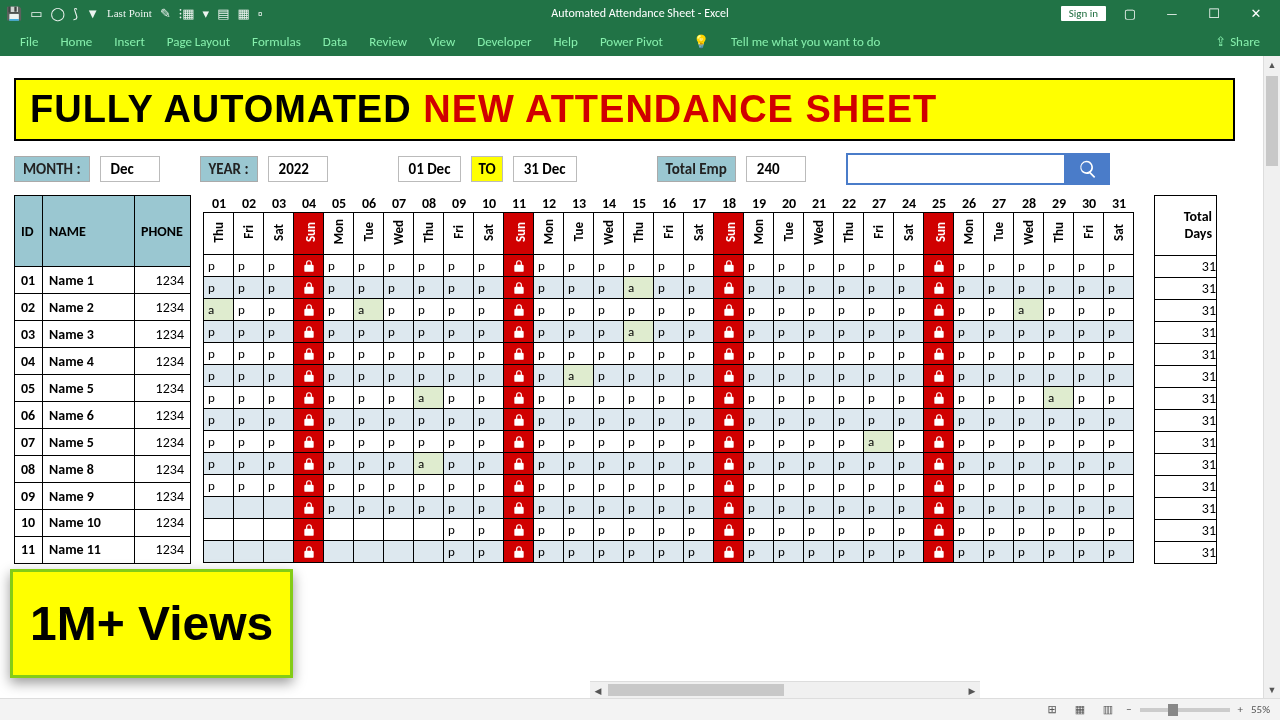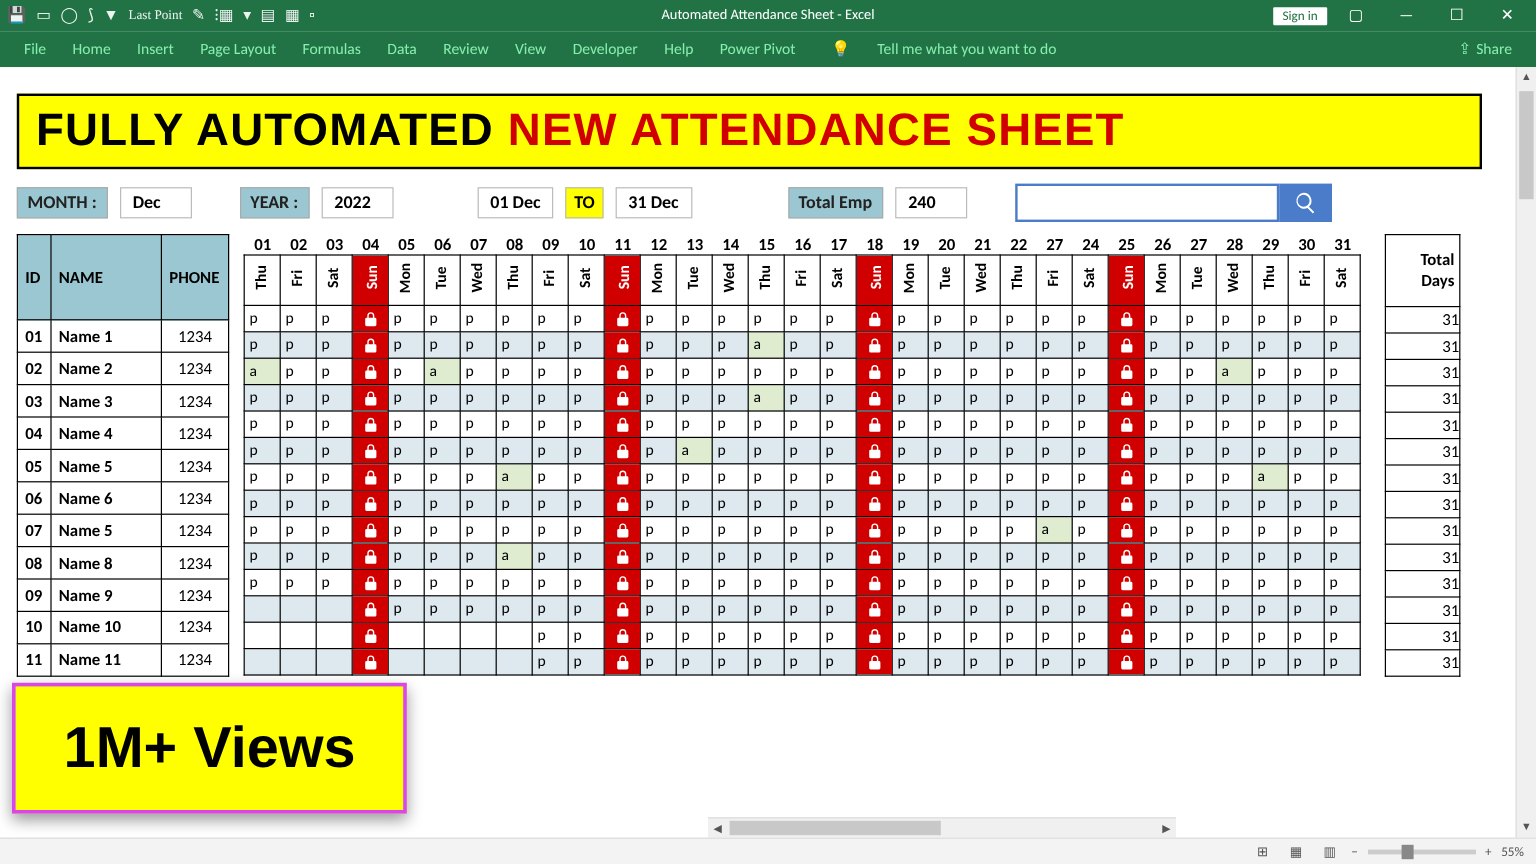--- a/index.html
+++ b/index.html
@@ -32,21 +32,21 @@
 .searchbtn { background: #4a7cc9; width: 44px; display: flex; align-items: center; justify-content: center; }
 .searchbtn svg { fill: #fff; }
 
 .gridwrap { display: flex; margin: 6px 14px 0 14px; gap: 12px; }
 
 .empt { border-collapse: collapse; }
 .empt th, .empt td { border: 1px solid #000; padding: 2px 6px; font-size: 14px; }
 .empt th { background: #9ac7d1; font-weight: 700; text-align: left; height: 58px; }
 .empt td.id { font-weight: 700; width: 28px; }
 .empt td.nm { font-weight: 700; width: 92px; }
-.empt td.ph { text-align: center; width: 56px; }
+.empt td.ph { text-align: right; width: 56px; }
 
 .calwrap { position: relative; }
 .daynumrow { display: flex; font-size: 14px; font-weight: 700; margin-left: 1px; }
 .daynumrow span { width: 30px; text-align: center; }
 .daynumrow .sun { font-weight: 900; }
 
 .calt { border-collapse: collapse; }
 .calt th, .calt td { border: 1px solid #000; width: 30px; font-size: 13px; text-align: left; padding-left: 4px; }
 .calt th { height: 42px; background: #fff; }
 .calt th .dn { writing-mode: vertical-rl; transform: rotate(180deg); font-weight: 700; display: inline-block; margin-left: 3px; }
@@ -55,21 +55,21 @@
 .calt .suncol { background: #d00000; color: #fff; text-align: center; padding: 0; position: relative; }
 .calt th.suncol .dn { color: #fff; }
 .calt td.abs { background: #dfeccf; }
 .lock svg { fill: #fff; width: 14px; height: 14px; display: block; margin: 0 auto; }
 
 .tott { border-collapse: collapse; margin-left: 8px; }
 .tott th, .tott td { border: 1px solid #000; width: 62px; font-size: 14px; text-align: right; }
 .tott th { height: 60px; font-weight: 700; line-height: 1.2; padding: 4px; }
 .tott td { height: 22px; }
 
-.overlay { position: absolute; left: 10px; bottom: 20px; background: #ffff00; border: 3px solid #d946ef; padding: 24px 40px; font-family: "Arial Black", Arial, sans-serif; font-weight: 900; font-size: 48px; box-shadow: 0 5px 12px rgba(0,0,0,.4); margin-top: 30px; }
+.overlay { position: absolute; left: 10px; bottom: 20px; background: #ffff00; border: 3px solid #84cc16; padding: 24px 17px; font-family: "Arial Black", Arial, sans-serif; font-weight: 900; font-size: 48px; box-shadow: 0 5px 12px rgba(0,0,0,.4); margin-top: 30px; }
 
 .vscroll { position: absolute; right: 0; top: 56px; bottom: 22px; width: 17px; background: #f0f0f0; border-left: 1px solid #ddd; }
 .vscroll .thumb { position: absolute; left: 2px; right: 2px; top: 20px; height: 90px; background: #c8c8c8; }
 .vscroll .arr { position: absolute; left: 0; right: 0; height: 17px; text-align: center; font-size: 9px; color: #555; line-height: 17px; }
 
 .hscroll { position: absolute; left: 590px; bottom: 22px; right: 300px; height: 17px; background: #f0f0f0; border-top: 1px solid #ddd; }
 .hscroll .thumb { position: absolute; top: 2px; bottom: 2px; left: 18px; width: 45%; background: #c8c8c8; }
 .hscroll .arr { position: absolute; top: 0; bottom: 0; width: 16px; text-align: center; font-size: 9px; color: #555; line-height: 17px; }
 
 .status { position: absolute; left: 0; right: 0; bottom: 0; height: 22px; background: #f3f3f3; border-top: 1px solid #ddd; display: flex; align-items: center; justify-content: flex-end; gap: 8px; padding: 0 10px; font-size: 11px; color: #555; }

